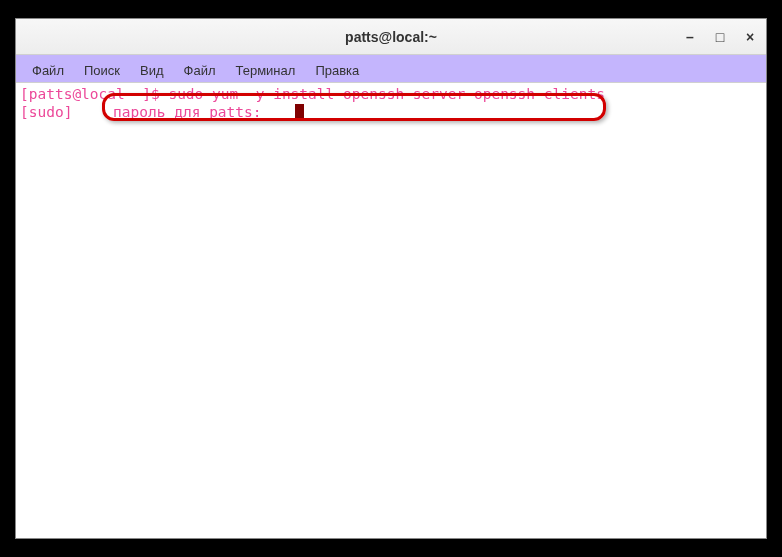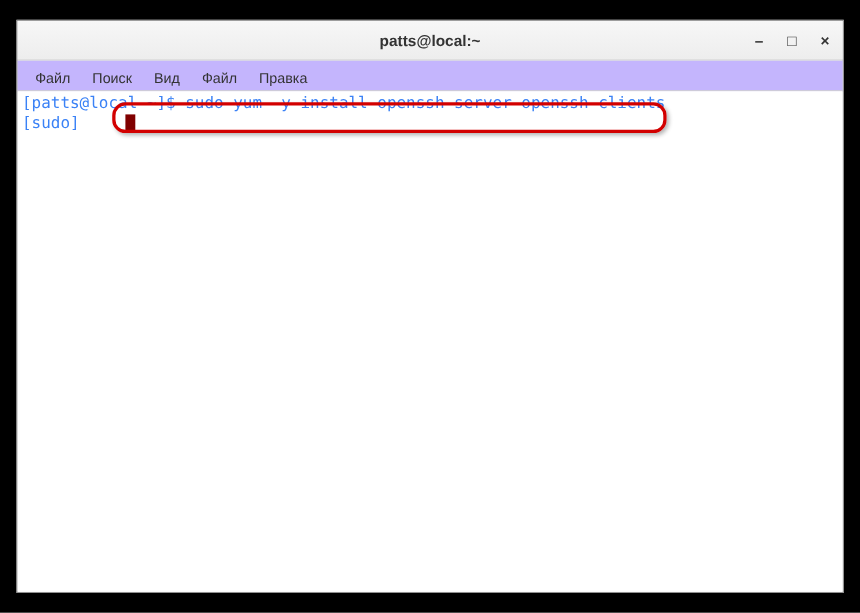--- a/index.html
+++ b/index.html
@@ -68,21 +68,21 @@
       padding: 4px 8px;
       cursor: pointer;
     }
     .terminal-body {
       flex: 1;
       background: #fff;
       padding: 2px 4px;
       font-family: "DejaVu Sans Mono", "Liberation Mono", monospace;
       font-size: 14.5px;
       line-height: 18px;
-      color: #3b82f6;
+      color: #ec4899;
       position: relative;
       overflow: hidden;
     }
     .term-line { white-space: pre; }
     .term-line2 {
       display: flex;
       align-items: center;
       gap: 32px;
     }
     .sudo-prefix { white-space: pre; }
@@ -116,23 +116,25 @@
       <span>–</span>
       <span>□</span>
       <span>×</span>
     </div>
   </div>
   <div class="menubar">
     <span class="menu-item">Файл</span>
     <span class="menu-item">Поиск</span>
     <span class="menu-item">Вид</span>
     <span class="menu-item">Файл</span>
+    <span class="menu-item">Терминал</span>
     <span class="menu-item">Правка</span>
   </div>
   <div class="terminal-body">
     <div class="term-line">[patts@local ~]$ sudo yum -y install openssh-server openssh-clients</div>
     <div class="term-line2">
       <span class="sudo-prefix">[sudo] </span>
+        <span>пароль для patts: </span>
         <span class="cursor-block"></span>
     </div>
     <div class="highlight-box"></div>
   </div>
 </div>
 
 </body></html>

